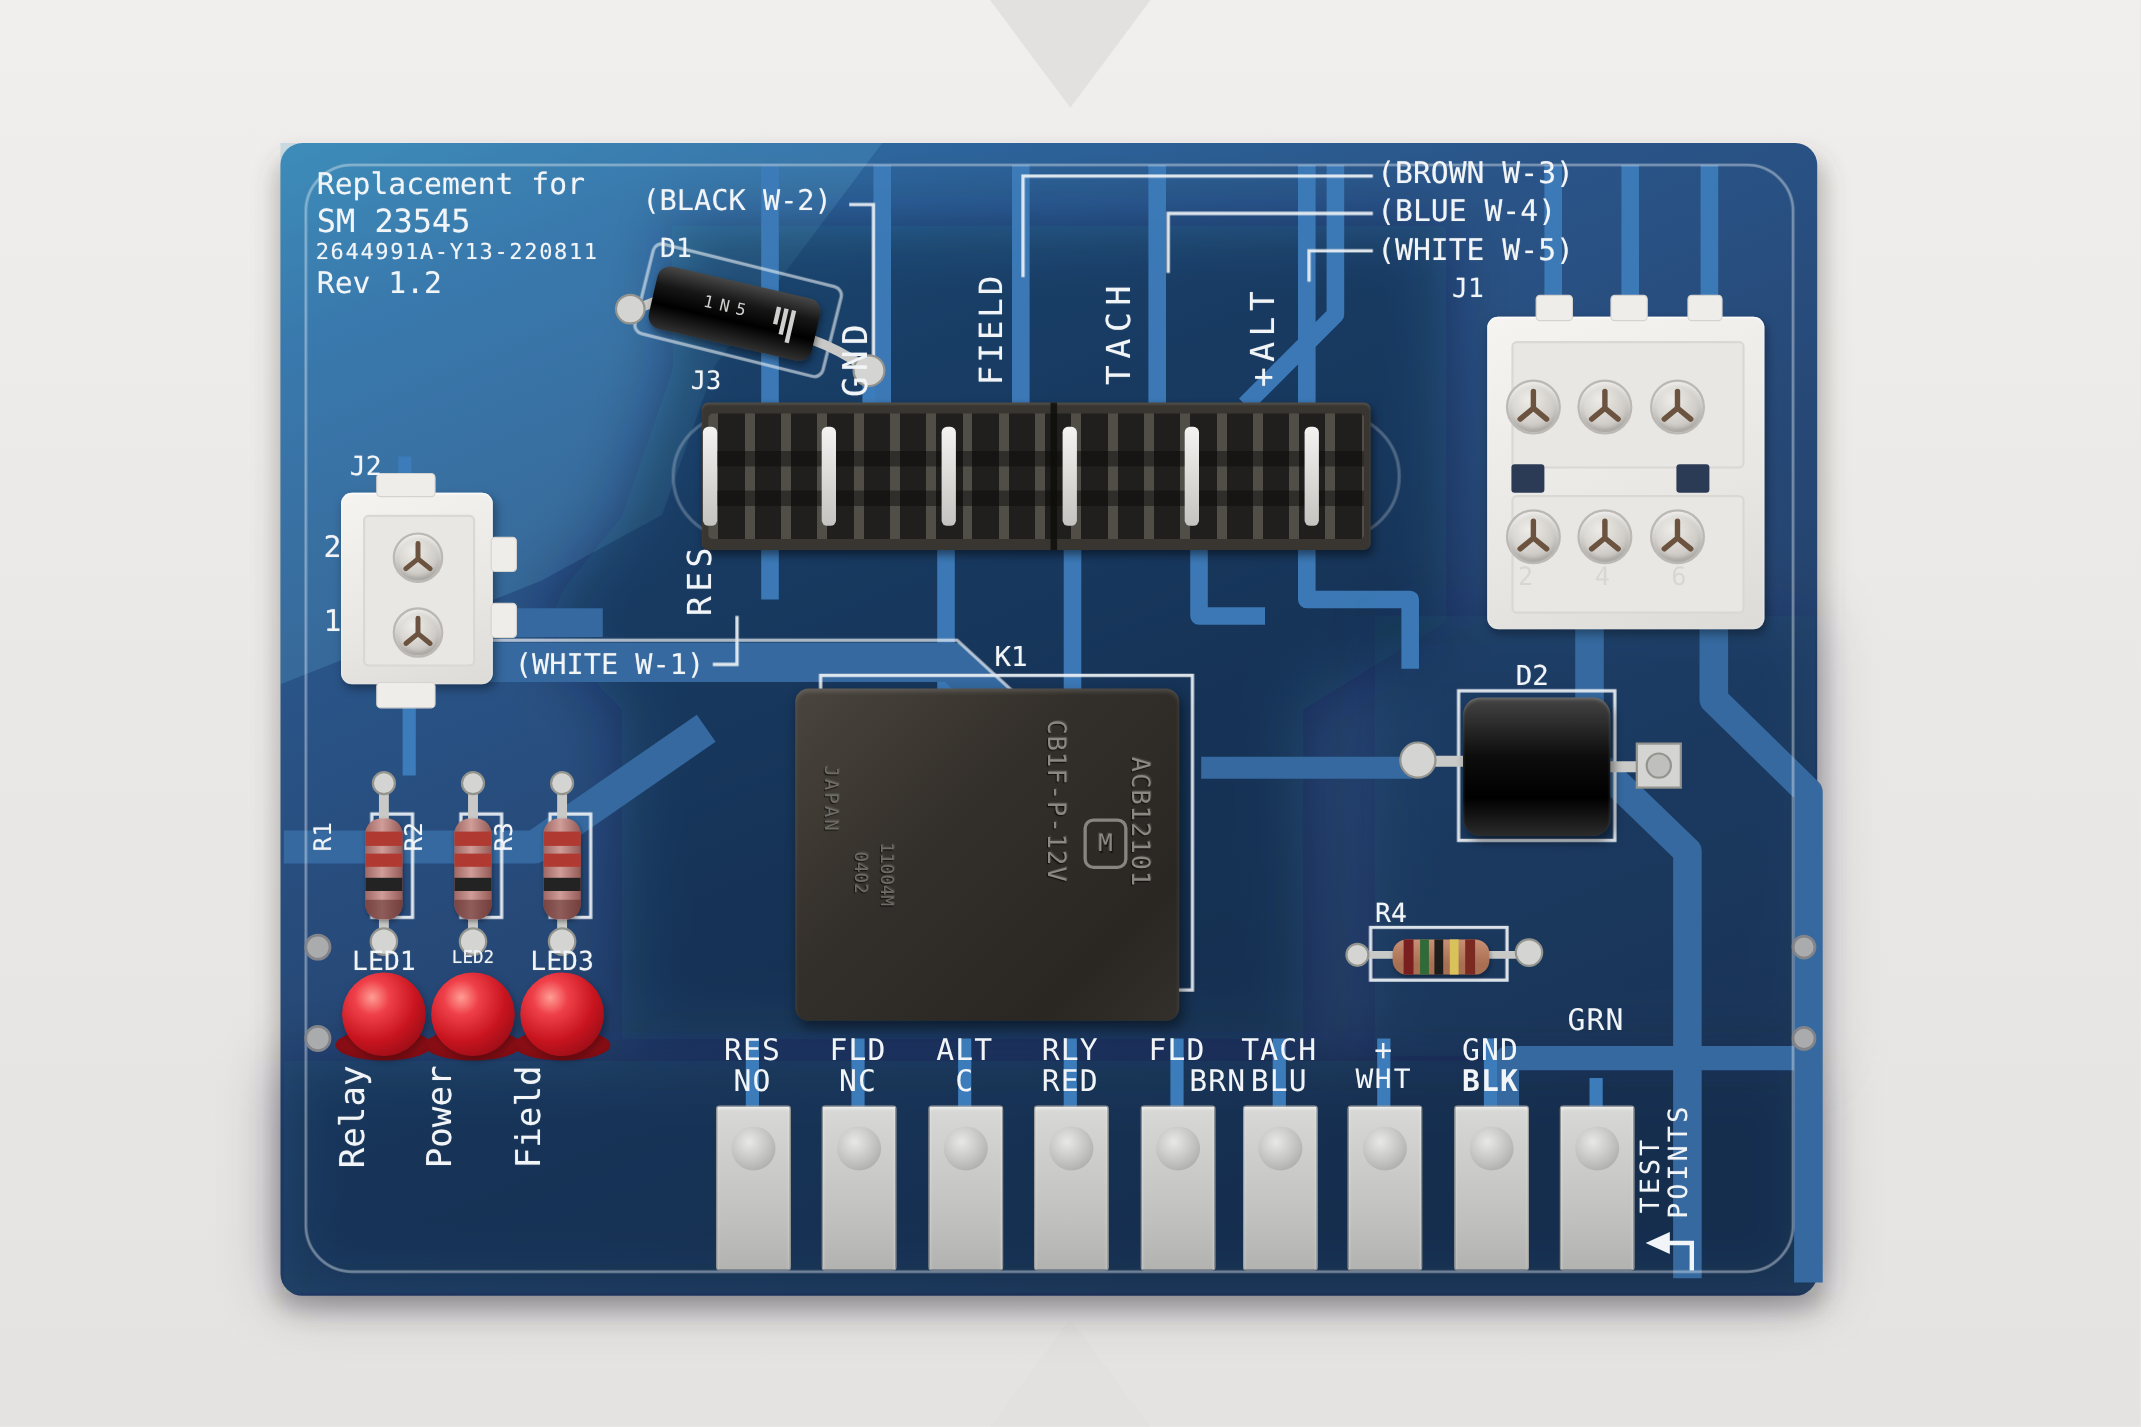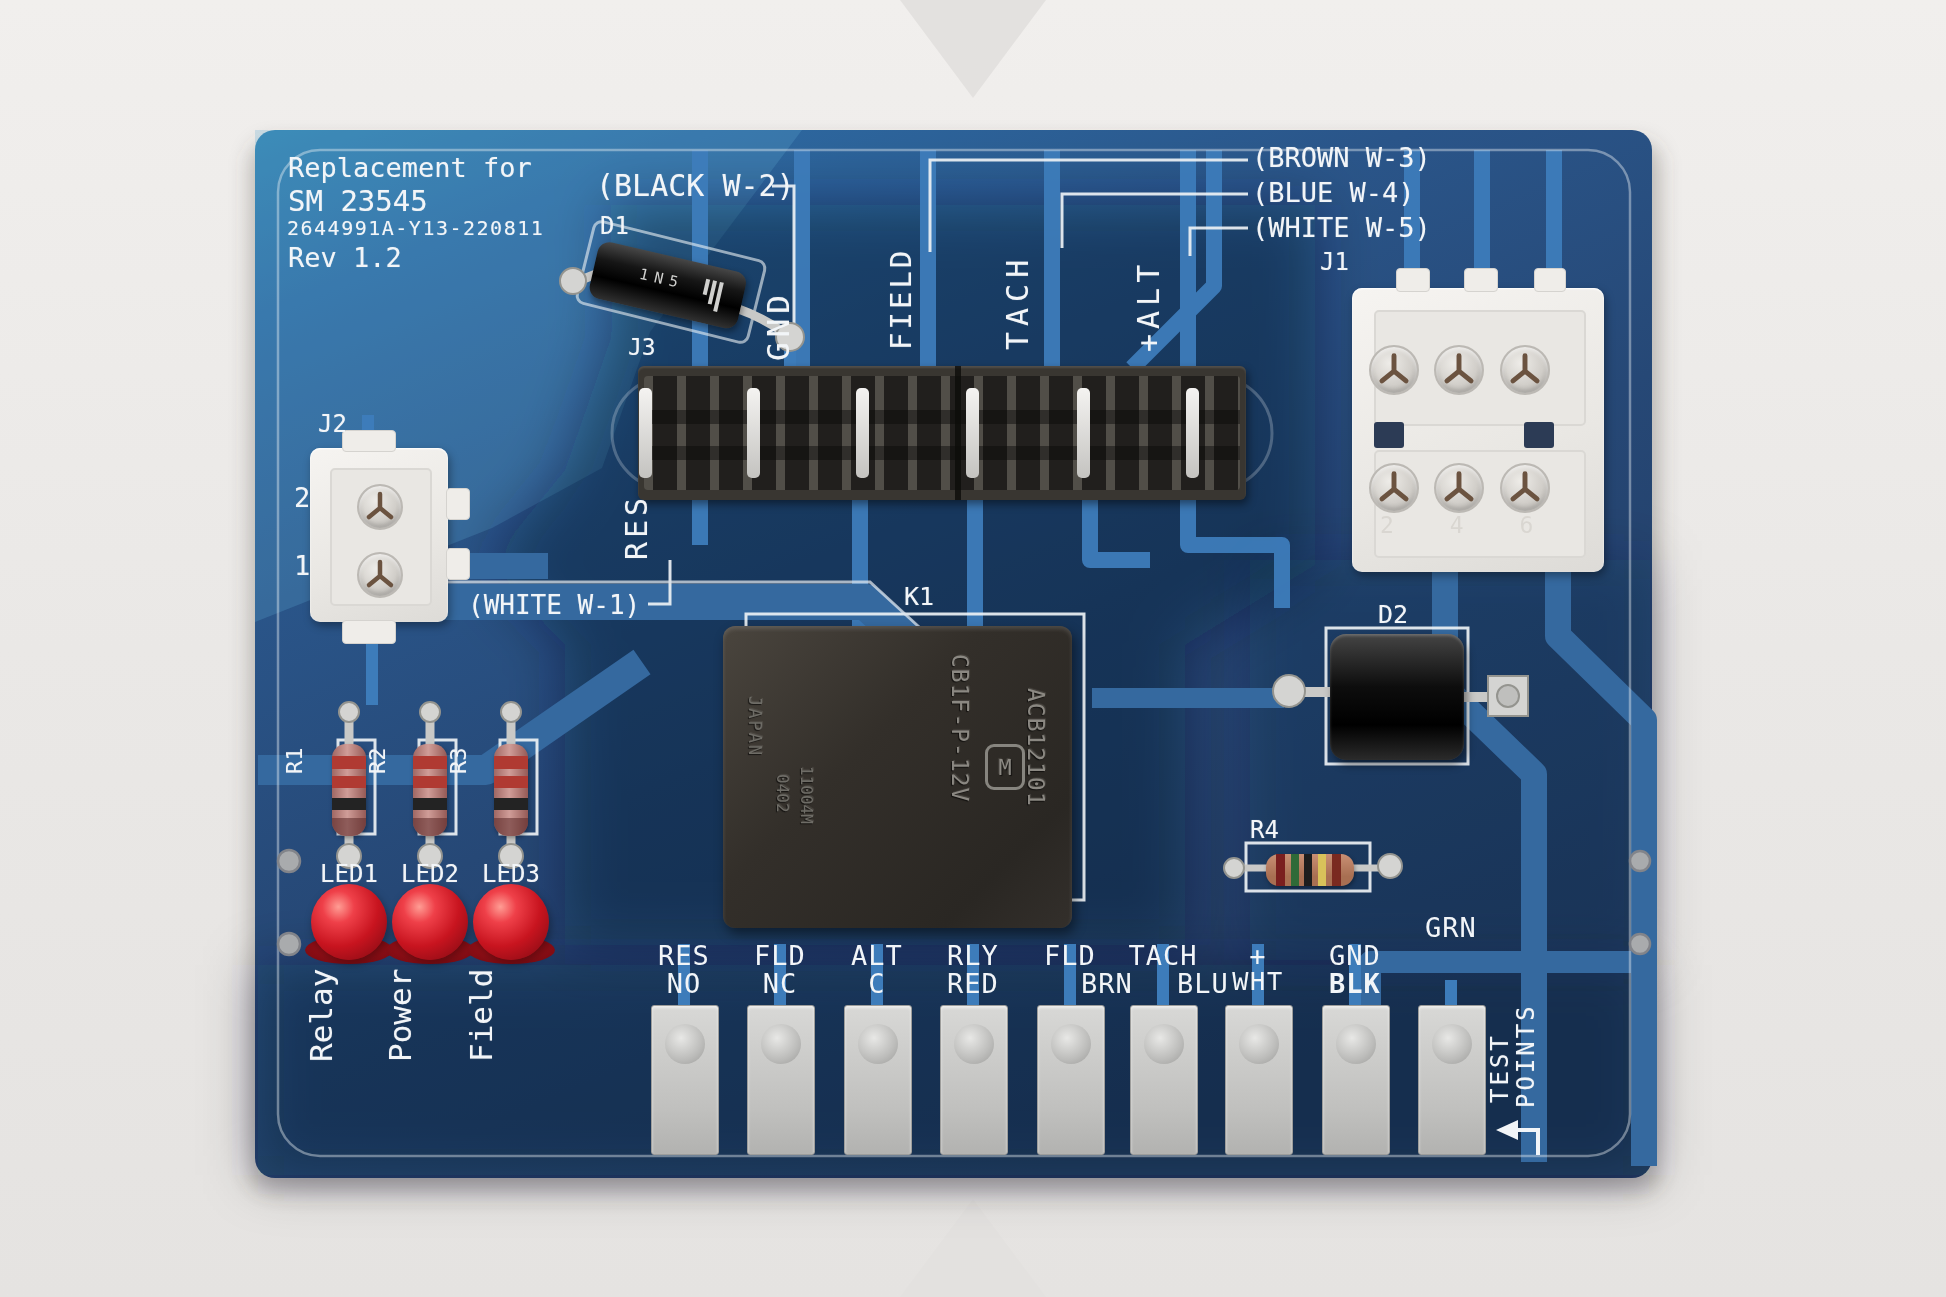--- a/index.html
+++ b/index.html
@@ -324,21 +324,21 @@
     </div>
   <div class="pad" style="left:1418px;top:1005px;">
       <div class="bump"></div>
     </div>
 
   <div class="silk" style="left:288px;top:152px;font-size:27px;">Replacement for</div>
   <div class="silk" style="left:288px;top:184px;font-size:29px;">SM 23545</div>
   <div class="silk" style="left:287px;top:216px;font-size:20px;letter-spacing:1.5px;">2644991A-Y13-220811</div>
   <div class="silk" style="left:288px;top:242px;font-size:27px;">Rev 1.2</div>
 
-  <div class="silk" style="left:596px;top:168px;font-size:30px;">(BLACK W-2)</div>
+  <div class="silk" style="left:584px;top:168px;font-size:26px;">(BLACK W-2)</div>
   <div class="silk" style="left:1252px;top:142px;font-size:27px;">(BROWN W-3)</div>
   <div class="silk" style="left:1252px;top:177px;font-size:27px;">(BLUE W-4)</div>
   <div class="silk" style="left:1252px;top:212px;font-size:27px;">(WHITE W-5)</div>
   <div class="silk" style="left:468px;top:590px;font-size:26px;">(WHITE W-1)</div>
 
   <div class="vlabel" style="left:791px;top:330px;font-size:31px;letter-spacing:5px;height:31px;">GND</div>
   <div class="vlabel" style="left:913px;top:321px;font-size:29px;letter-spacing:3px;height:29px;">FIELD</div>
   <div class="vlabel" style="left:1030px;top:320px;font-size:30px;letter-spacing:6px;height:30px;">TACH</div>
   <div class="vlabel" style="left:1161px;top:322px;font-size:30px;letter-spacing:5px;height:30px;">+ALT</div>
   <div class="vlabel" style="left:649px;top:530px;font-size:30px;letter-spacing:4px;height:30px;">RES</div>
@@ -349,42 +349,42 @@
   <div class="silk" style="left:904px;top:582px;font-size:25px;">K1</div>
   <div class="silk" style="left:600px;top:212px;font-size:24px;">D1</div>
   <div class="silk" style="left:1378px;top:600px;font-size:25px;">D2</div>
   <div class="silk" style="left:1250px;top:816px;font-size:24px;">R4</div>
 
   <div class="vlabel" style="left:304px;top:752px;font-size:22px;height:22px;">R1</div>
   <div class="vlabel" style="left:387px;top:752px;font-size:22px;height:22px;">R2</div>
   <div class="vlabel" style="left:468px;top:752px;font-size:22px;height:22px;">R3</div>
 
   <div class="silk" style="left:349px;top:860px;font-size:24px;transform:translateX(-50%);">LED1</div>
-  <div class="silk" style="left:430px;top:860px;font-size:24px;transform:translateX(-50%);">LED2</div>
+  <div class="silk" style="left:430px;top:860px;font-size:16px;transform:translateX(-50%);">LED2</div>
   <div class="silk" style="left:511px;top:860px;font-size:24px;transform:translateX(-50%);">LED3</div>
 
   <div class="vlabel" style="left:335px;top:1030px;font-size:31px;height:32px;">Relay</div>
   <div class="vlabel" style="left:414px;top:1030px;font-size:31px;height:32px;">Power</div>
   <div class="vlabel" style="left:495px;top:1030px;font-size:31px;height:32px;">Field</div>
 
   <div class="silk" style="left:294px;top:482px;font-size:27px;">2</div>
   <div class="silk" style="left:294px;top:550px;font-size:27px;">1</div>
 
   <div class="tpl" style="left:684px;top:940px;">RES</div>
   <div class="tpl" style="left:684px;top:968px;">NO</div>
   <div class="tpl" style="left:780px;top:940px;">FLD</div>
   <div class="tpl" style="left:780px;top:968px;">NC</div>
   <div class="tpl" style="left:877px;top:940px;">ALT</div>
   <div class="tpl" style="left:877px;top:968px;">C</div>
   <div class="tpl" style="left:973px;top:940px;">RLY</div>
   <div class="tpl" style="left:973px;top:968px;">RED</div>
   <div class="tpl" style="left:1070px;top:940px;">FLD</div>
   <div class="tpl" style="left:1070px;top:968px;margin-left:37px;">BRN</div>
   <div class="tpl" style="left:1163px;top:940px;">TACH</div>
-  <div class="tpl" style="left:1163px;top:968px;margin-left:40px;">BLU</div>
+  <div class="tpl" style="left:1163px;top:968px;">BLU</div>
   <div class="tpl" style="left:1258px;top:940px;">+</div>
   <div class="tpl" style="left:1258px;top:968px;font-family:Liberation Mono, monospace;">WHT</div>
   <div class="tpl" style="left:1355px;top:940px;">GND</div>
   <div class="tpl" style="left:1355px;top:968px;font-weight:bold;">BLK</div>
   <div class="tpl" style="left:1451px;top:940px;"></div>
   <div class="tpl" style="left:1451px;top:912px;">GRN</div>
 
   <div class="vlabel" style="left:1510px;top:1079px;font-size:24px;letter-spacing:3px;height:24px;">TEST</div>
   <div class="vlabel" style="left:1536px;top:1084px;font-size:24px;letter-spacing:3px;height:24px;">POINTS</div>
 

